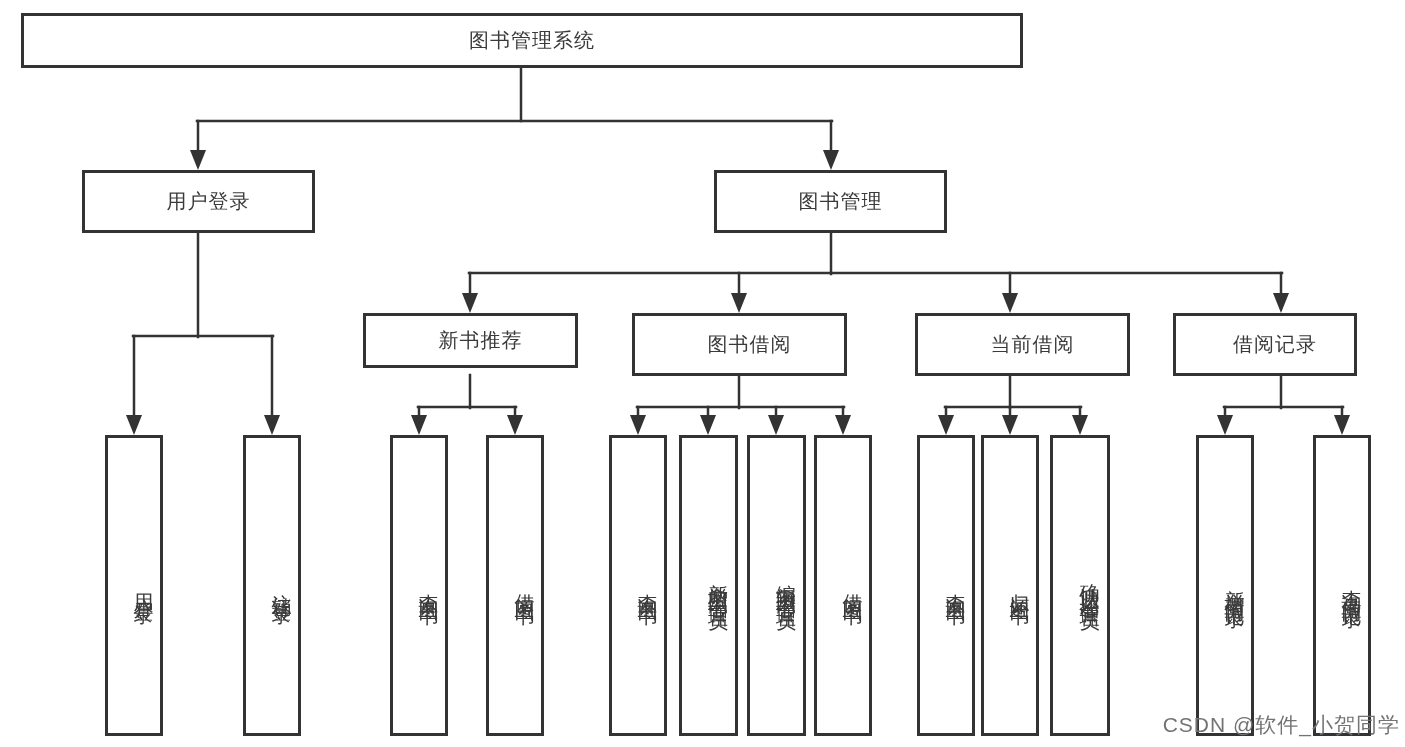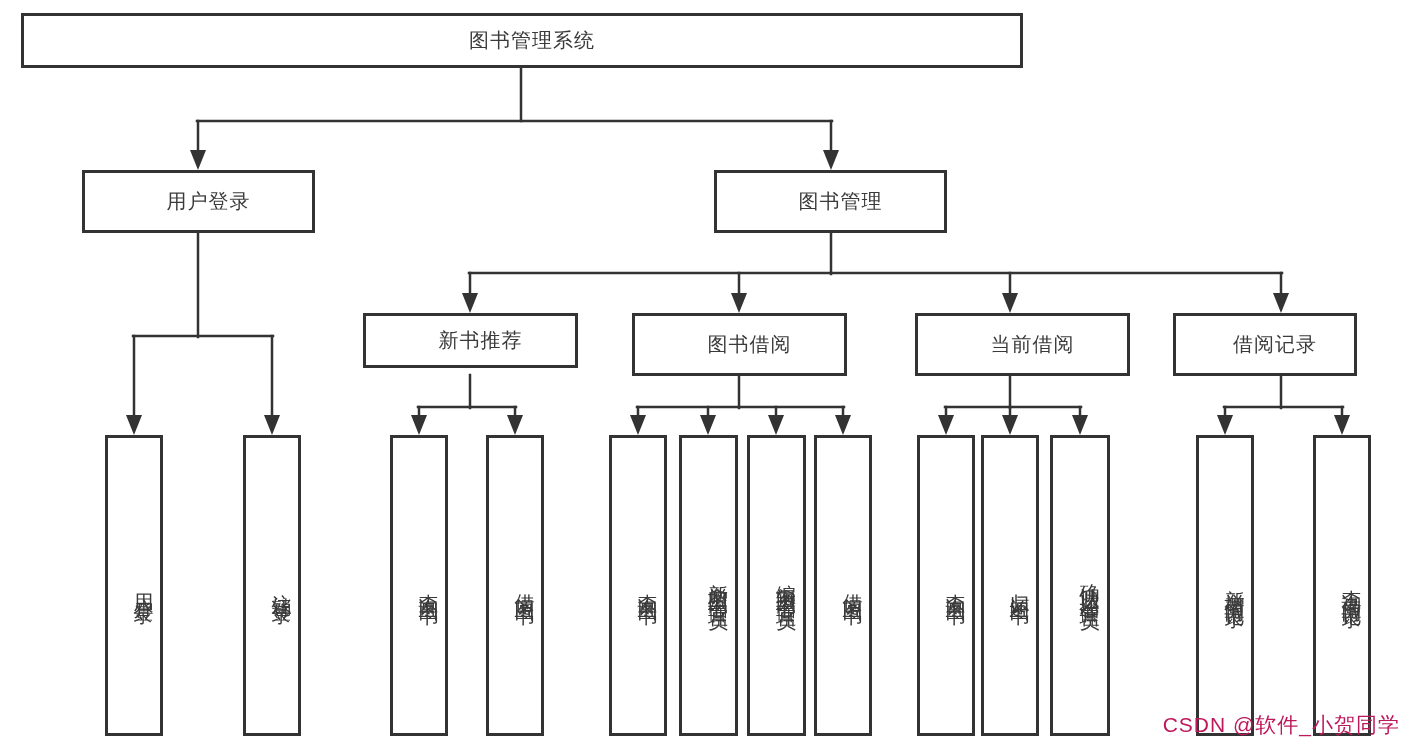--- a/index.html
+++ b/index.html
@@ -41,21 +41,21 @@
     text-orientation: mixed;
     letter-spacing: 4px;
     line-height: 1;
     font-size: 20px;
   }
   #watermark {
     position: absolute;
     right: 5px;
     bottom: 8px;
     font-size: 21px;
-    color: #be185d;
+    color: #737373;
     z-index: 3;
     letter-spacing: 1px;
   }
 </style>
 </head>
 <body>
 
 <div id="canvas">
 
   <svg id="connectors" width="1405" height="747" viewBox="0 0 1405 747">

